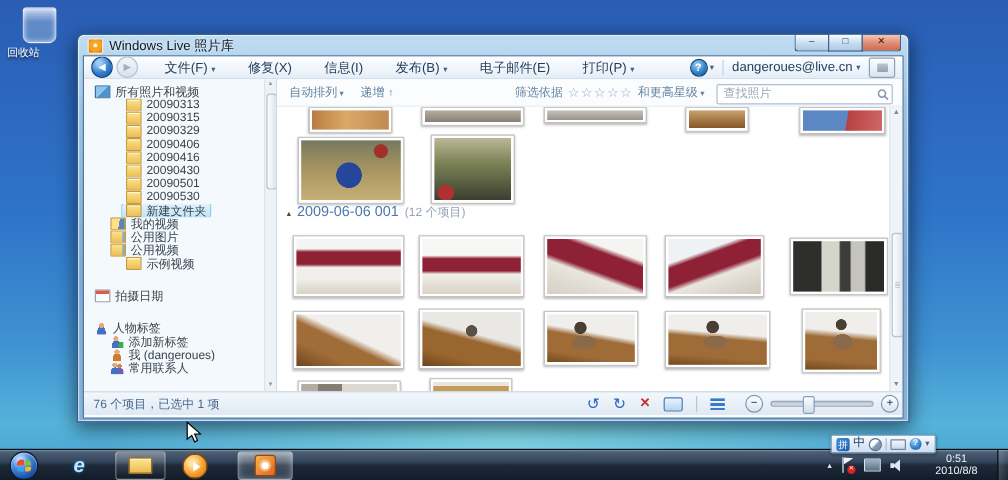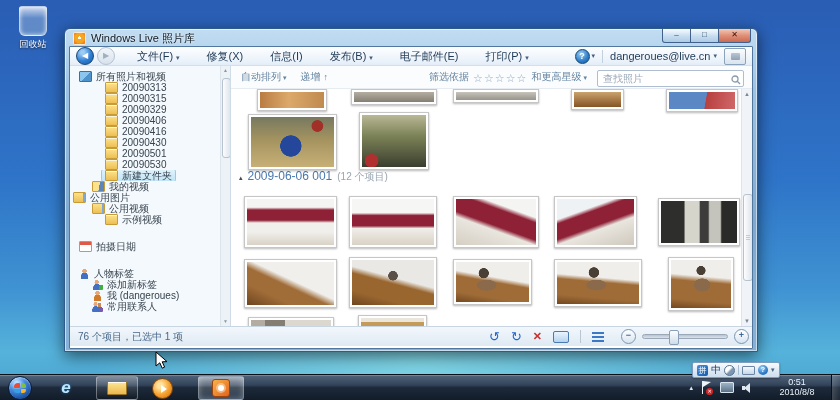--- a/index.html
+++ b/index.html
@@ -1,20 +1,20 @@
 <!DOCTYPE html>
 <html><head>
 <meta charset="utf-8">
 <style>
   html,body{margin:0;padding:0}
   #screen{position:relative;width:840px;height:400px;overflow:hidden;font-family:"Liberation Sans",sans-serif;
     background:radial-gradient(ellipse at 50% 88%, #7fd4e4 0%, rgba(127,212,228,0) 55%),
                linear-gradient(180deg,#2a5db4 0%,#2e74c8 45%,#3f92d2 72%,#55b2da 88%,#49a2cc 100%);}
   
-  .recycle{position:absolute;left:6px;top:6px;width:54px;text-align:center}
+  .recycle{position:absolute;left:6px;top:6px;width:54px;}
   .bin{width:26px;height:28px;margin:0 auto;border-radius:3px 3px 6px 6px;
     background:linear-gradient(180deg,rgba(255,255,255,.75),rgba(200,220,235,.35) 40%,rgba(160,190,215,.45));
     border:1px solid rgba(255,255,255,.6);box-shadow:inset 0 0 4px rgba(255,255,255,.8)}
   .recycle .lbl{font-size:9px;color:#fff;text-shadow:0 1px 2px #123;margin-top:2px}
   .cursor{position:absolute;left:155px;top:351px;z-index:60}
   
   .win{position:absolute;left:64px;top:28px;width:692px;height:322px;border:1px solid #2f5a8c;border-radius:6px 6px 0 0;
     background:linear-gradient(180deg,#c2ddf2 0%,#9ec4e4 18%,#7fa9d0 60%,#86b2d8 100%);
     box-shadow:0 4px 16px rgba(0,0,0,.55), inset 0 0 0 1px rgba(255,255,255,.55)}
   .titlebar{height:16px;display:flex;align-items:center;padding:1px 8px 0;position:relative}
@@ -287,21 +287,21 @@
                   <span class="tic tic-folder"></span>
                   <span class="tlabel">新建文件夹</span>
                 </span>
               </div>
               <div class="tree-row" style="padding-left: 19px;">
                 <span class="rowbox">
                   <span class="tic tic-folder-videos"></span>
                   <span class="tlabel">我的视频</span>
                 </span>
               </div>
-              <div class="tree-row" style="">
+              <div class="tree-row" style="padding-left: 19px;">
                 <span class="rowbox">
                   <span class="tic tic-folder-public"></span>
                   <span class="tlabel">公用图片</span>
                 </span>
               </div>
               <div class="tree-row" style="padding-left: 19px;">
                 <span class="rowbox">
                   <span class="tic tic-folder-public"></span>
                   <span class="tlabel">公用视频</span>
                 </span>

